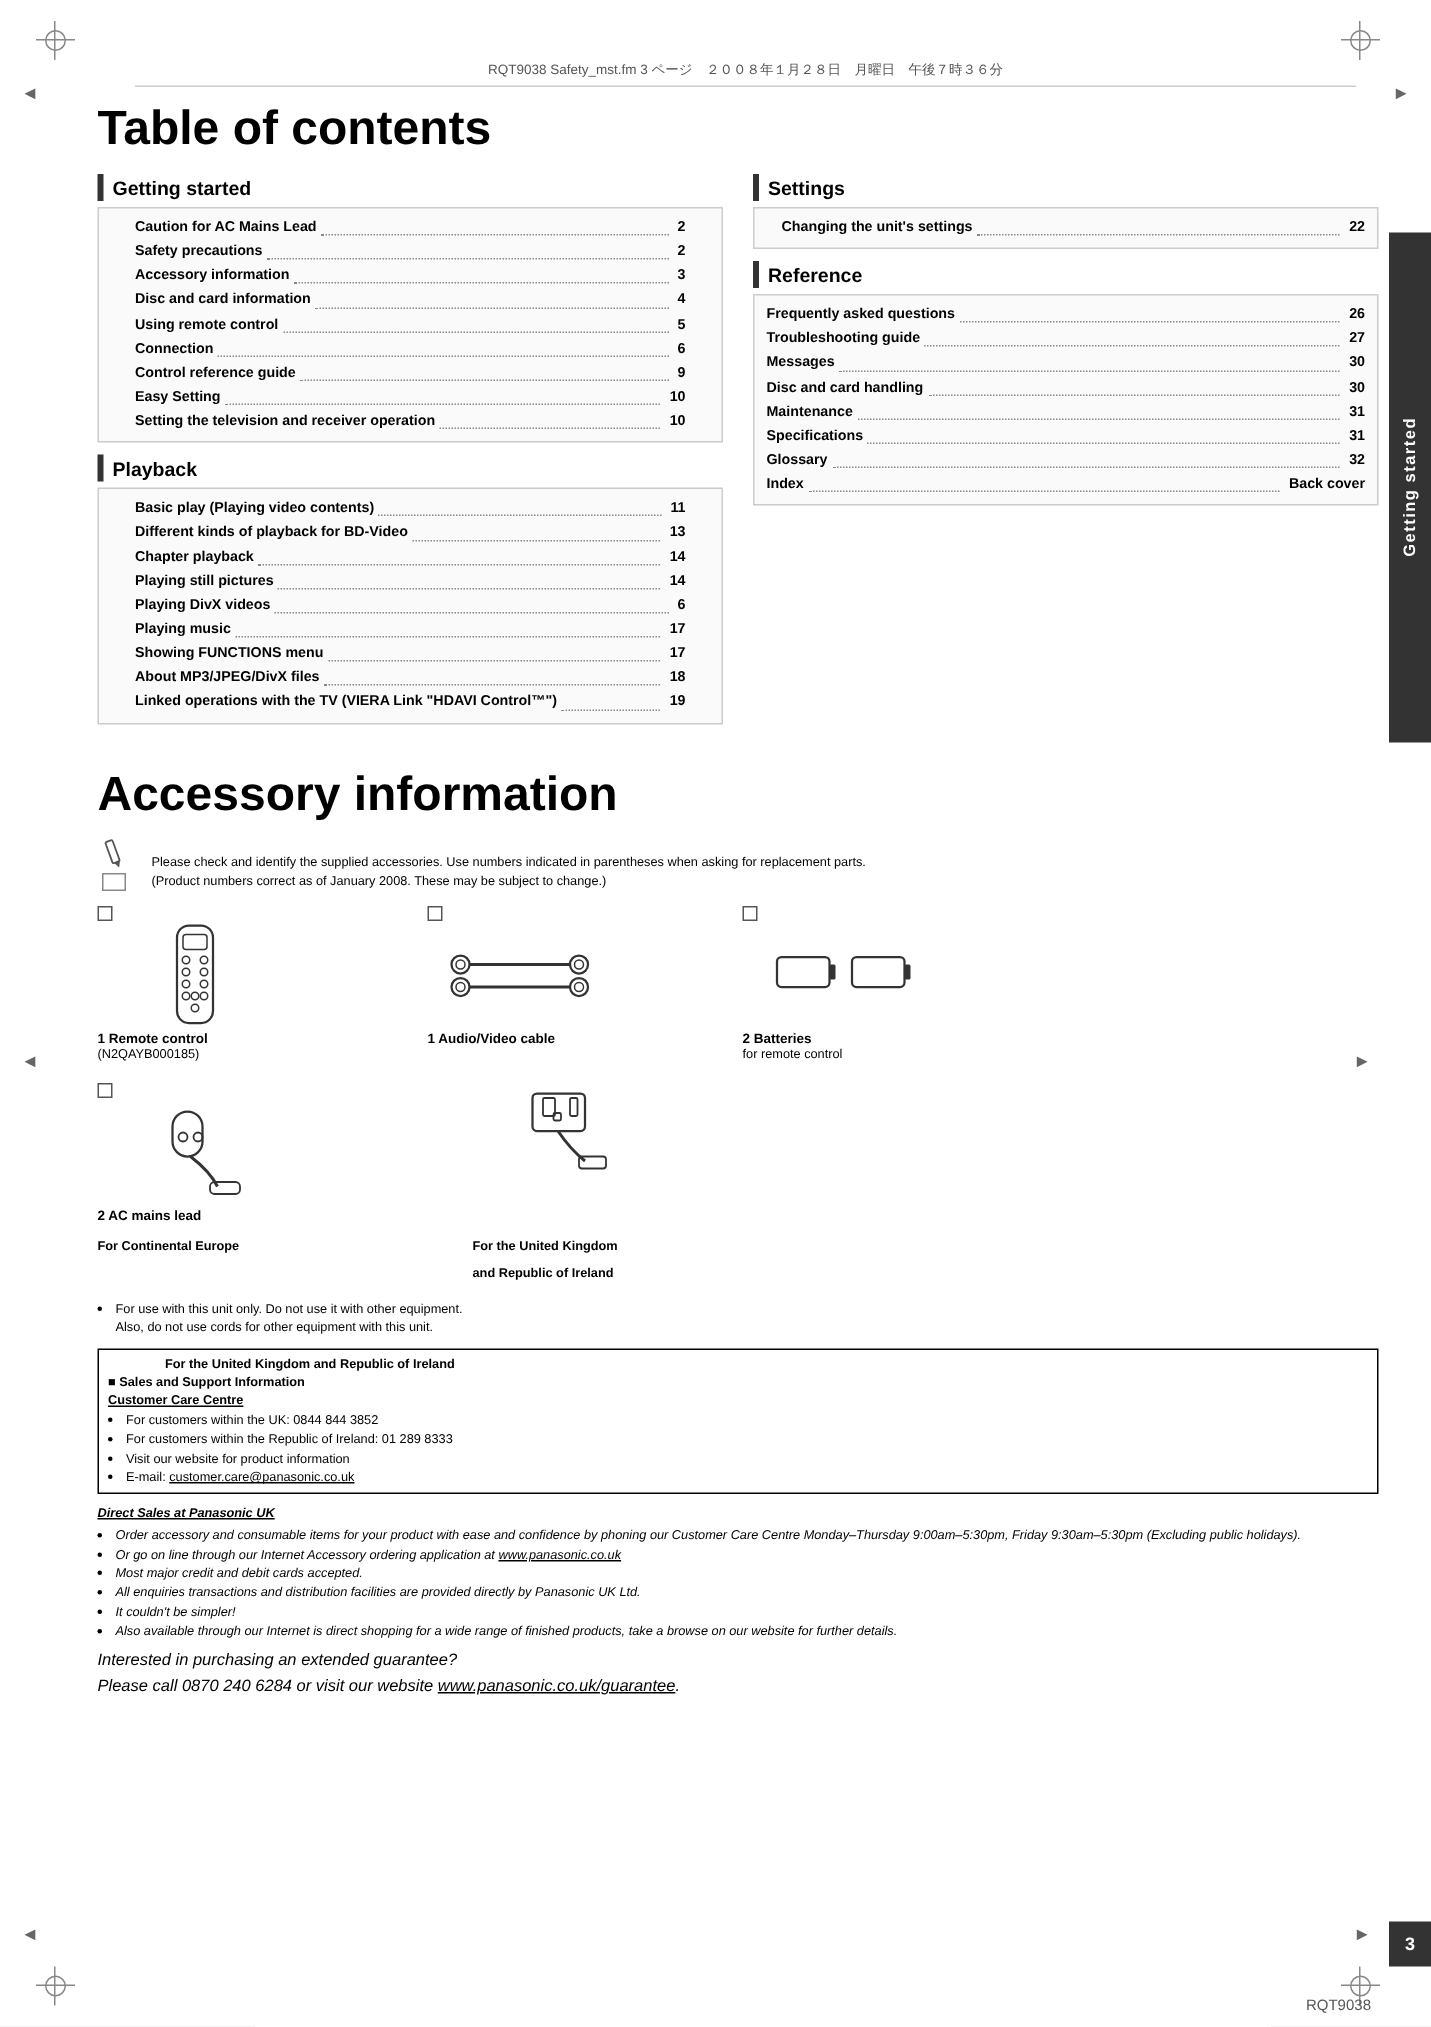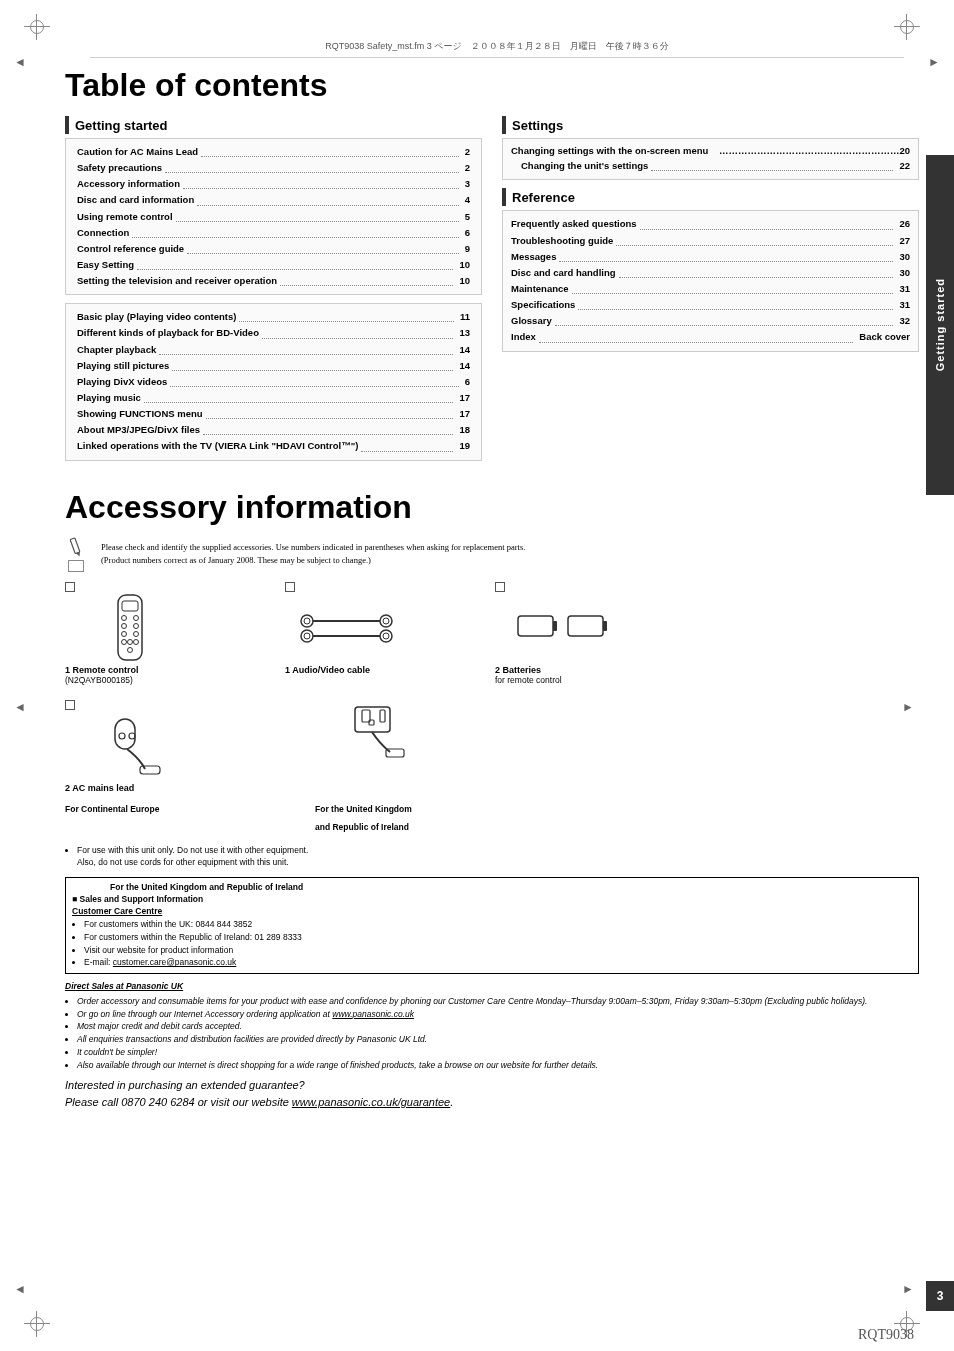--- a/index.html
+++ b/index.html
@@ -168,21 +168,21 @@
     }
     .section-title {
       font-size: 13px;
       font-weight: bold;
       color: #000;
     }
 
     
     .toc-section {
       border: 1px solid #ccc;
-      padding: 5px 11px;
+      padding: 5px 24px;
       margin-bottom: 8px;
       background: #fafafa;
     }
 
     
     .settings-section {
       border: 1px solid #ccc;
       padding: 5px 8px;
       margin-bottom: 8px;
       background: #fafafa;
@@ -197,23 +197,22 @@
       margin-bottom: 10px;
       font-family: Arial, Helvetica, sans-serif;
     }
 
     .acc-intro {
       font-size: 8.5px;
       color: #000;
       line-height: 1.5;
       margin-bottom: 10px;
       display: flex;
-      align-items: center;
+      align-items: flex-end;
       gap: 8px;
-      font-family: Liberation Serif, serif;
     }
 
     
     .accessories-row {
       display: flex;
       gap: 10px;
       margin-bottom: 15px;
       align-items: flex-start;
     }
     .accessory-item {
@@ -308,23 +307,22 @@
       color: #000;
       line-height: 1.5;
     }
     .underline { text-decoration: underline; }
 
     
     .rqt-number {
       position: absolute;
       bottom: 8px;
       right: 40px;
-      font-size: 14px;
+      font-size: 10px;
       color: #555;
-      font-family: Liberation Serif, serif;
     }
 
     
     .dots {
       flex: 1;
       border-bottom: 1px dotted #888;
       margin: 0 3px 3px 3px;
     }
 
     .toc-item-row {
@@ -435,20 +433,24 @@
             <span class="dots"></span>
             <span class="toc-page-num">10</span>
           </div>
           <div class="toc-item-row">
             <span class="toc-item-name">Setting the television and receiver operation</span>
             <span class="dots"></span>
             <span class="toc-page-num">10</span>
           </div>
         </div>
 
+        <div class="section-header">
+          <div class="section-bar"></div>
+          <span class="section-title">Playback</span>
+        </div>
         <div class="toc-section">
           <div class="toc-item-row">
             <span class="toc-item-name">Basic play (Playing video contents)</span>
             <span class="dots"></span>
             <span class="toc-page-num">11</span>
           </div>
           <div class="toc-item-row">
             <span class="toc-item-name">Different kinds of playback for BD-Video</span>
             <span class="dots"></span>
             <span class="toc-page-num">13</span>
@@ -492,23 +494,20 @@
 
       </div>
 
       <div class="toc-right">
 
         <div class="section-header">
           <div class="section-bar"></div>
           <span class="section-title">Settings</span>
         </div>
         <div class="settings-section">
-          <div style="font-size:9.5px;font-weight:bold;line-height:1.5;">
-            Changing settings with the on-screen menu<span style="float:right;margin-left:4px;">…………………………………………………20</span>
-          </div>
           <div class="toc-item-row" style="padding-left:10px;">
             <span class="toc-item-name">Changing the unit's settings</span>
             <span class="dots"></span>
             <span class="toc-page-num">22</span>
           </div>
         </div>
 
         <div class="section-header">
           <div class="section-bar"></div>
           <span class="section-title">Reference</span>

